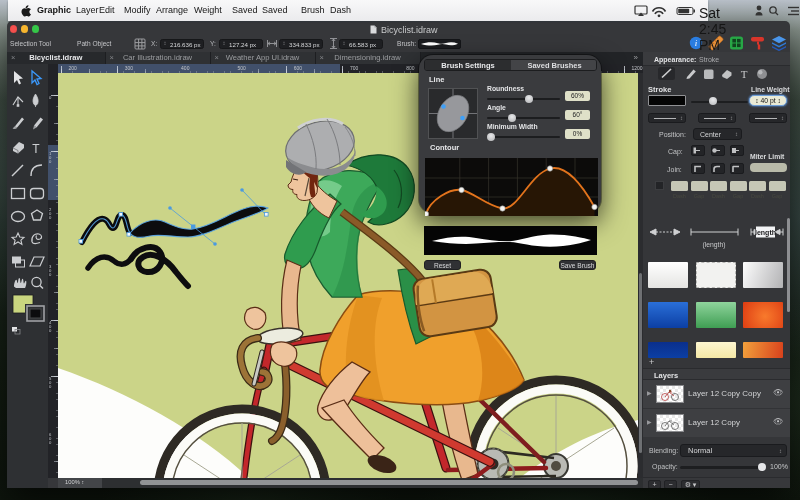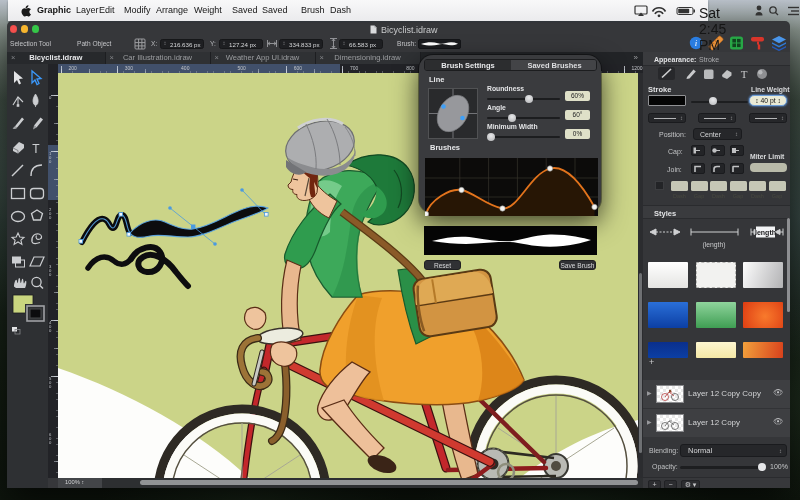--- a/index.html
+++ b/index.html
@@ -538,23 +538,20 @@
     <div class="kbox" style="left:86.5px"></div>
     <div class="kbox" style="left:106px"></div>
     <div class="kbox" style="left:125.5px"></div>
     <span class="klab" style="left:28px">Dash</span>
     <span class="klab" style="left:47.5px">Gap</span>
     <span class="klab" style="left:67px">Dash</span>
     <span class="klab" style="left:86.5px">Gap</span>
     <span class="klab" style="left:106px">Dash</span>
     <span class="klab" style="left:125.5px">Gap</span>
 
-    <div style="position:absolute;left:0;top:153px;width:147px;height:14px;background:#3a3b3e;border-top:1px solid #2a2b2e;border-bottom:1px solid #2a2b2e">
-      <span style="position:absolute;left:11px;top:3px;font-size:7.5px;font-weight:bold;color:#e2e3e5">Styles</span>
-    </div>
     <svg style="position:absolute;left:0;top:174px" width="147" height="24" viewBox="0 0 147 24">
       <g stroke="#cfd0d2" stroke-width="1" fill="#cfd0d2">
         <path d="M7,6 L13,3 L13,9 Z"></path>
         <path d="M37,6 L31,3 L31,9 Z"></path>
         <line x1="13" y1="6" x2="31" y2="6" stroke-dasharray="2 1.5"></line>
         <line x1="48" y1="6" x2="95" y2="6"></line>
         <line x1="48" y1="2.5" x2="48" y2="9.5"></line>
         <line x1="95" y1="2.5" x2="95" y2="9.5"></line>
         <line x1="108" y1="6" x2="112" y2="6"></line>
         <line x1="108" y1="2.5" x2="108" y2="9.5"></line>
@@ -572,20 +569,23 @@
     <div class="sw" style="left:52.5px;top:210px;background:#f2f2f0;border:1px dashed #b8b8b6"></div>
     <div class="sw" style="left:100px;top:210px;background:linear-gradient(110deg,#fdfdfd,#b2b2b4)"></div>
     <div class="sw" style="left:5px;top:250px;background:linear-gradient(#2a6fd8,#0c3fa4)"></div>
     <div class="sw" style="left:52.5px;top:250px;background:linear-gradient(#8fd49c,#3f9e53)"></div>
     <div class="sw" style="left:100px;top:250px;background:radial-gradient(circle at 55% 55%,#f87a2c,#dd3b12)"></div>
     <div class="sw" style="left:5px;top:290px;height:16px;background:linear-gradient(#0a2f8c,#0c3fa4)"></div>
     <div class="sw" style="left:52.5px;top:290px;height:16px;background:linear-gradient(#fdf6d0,#f5e8a6)"></div>
     <div class="sw" style="left:100px;top:290px;height:16px;background:linear-gradient(100deg,#f2a13c,#d8411c)"></div>
     <span style="position:absolute;left:6px;top:305px;font-size:9px;color:#c9cacc">+</span>
 
+    <div style="position:absolute;left:0;top:316px;width:147px;height:12px;background:#3a3b3e;border-top:1px solid #2a2b2e;border-bottom:1px solid #2a2b2e">
+      <span style="position:absolute;left:11px;top:2px;font-size:7.5px;font-weight:bold;color:#e2e3e5">Layers</span>
+    </div>
     <div style="position:absolute;left:0;top:328px;width:147px;height:57px;background:#3e3f42">
       <div style="position:absolute;left:0;top:28px;width:147px;height:1px;background:#323336"></div>
       <span style="position:absolute;left:4px;top:9px;font-size:6px;color:#97989b">▶</span>
       <div class="thumb" style="top:5px"><svg width="26" height="16" viewBox="0 0 26 16">
           <circle cx="8" cy="11" r="3.5" fill="none" stroke="#b43c3c" stroke-width="0.8"></circle>
           <circle cx="18" cy="11" r="3.5" fill="none" stroke="#555" stroke-width="0.8"></circle>
           <path d="M8,11 L12,6 L17,10 M12,6 L15,6" stroke="#b43c3c" stroke-width="0.8" fill="none"></path>
           <circle cx="13" cy="5" r="1.2" fill="#8a4a2a"></circle>
         </svg></div>
       <span style="position:absolute;left:45px;top:9px;font-size:8px;color:#d2d3d5">Layer 12 Copy Copy</span>
@@ -638,21 +638,21 @@
     <div class="bknob" style="left:106px;top:39.5px"></div>
     <div class="bval" style="top:36px">60%</div>
     <span class="blab" style="left:68px;top:49px">Angle</span>
     <div class="btrack" style="left:68px;top:61.5px"></div>
     <div class="bknob" style="left:89px;top:58.5px"></div>
     <div class="bval" style="top:55px">60°</div>
     <span class="blab" style="left:68px;top:68px">Minimum Width</span>
     <div class="btrack" style="left:68px;top:80.5px"></div>
     <div class="bknob" style="left:68px;top:77.5px"></div>
     <div class="bval" style="top:74px">0%</div>
-    <span style="position:absolute;left:11px;top:88px;font-size:7.5px;font-weight:bold;color:#e8e9eb">Brushes</span>
+    <span style="position:absolute;left:11px;top:88px;font-size:7.5px;font-weight:bold;color:#e8e9eb">Contour</span>
 
     <div style="position:absolute;left:6px;top:103px;width:173px;height:58px;background:#0c0b0a">
       <svg width="173" height="58" viewBox="0 0 173 58">
         <g stroke="#37332c" stroke-width="0.7">
           <line x1="34.8" y1="0" x2="34.8" y2="58"></line>
           <line x1="63.6" y1="0" x2="63.6" y2="58"></line>
           <line x1="92.4" y1="0" x2="92.4" y2="58"></line>
           <line x1="121.2" y1="0" x2="121.2" y2="58"></line>
           <line x1="150" y1="0" x2="150" y2="58"></line>
           <line x1="0" y1="20" x2="173" y2="20"></line>

